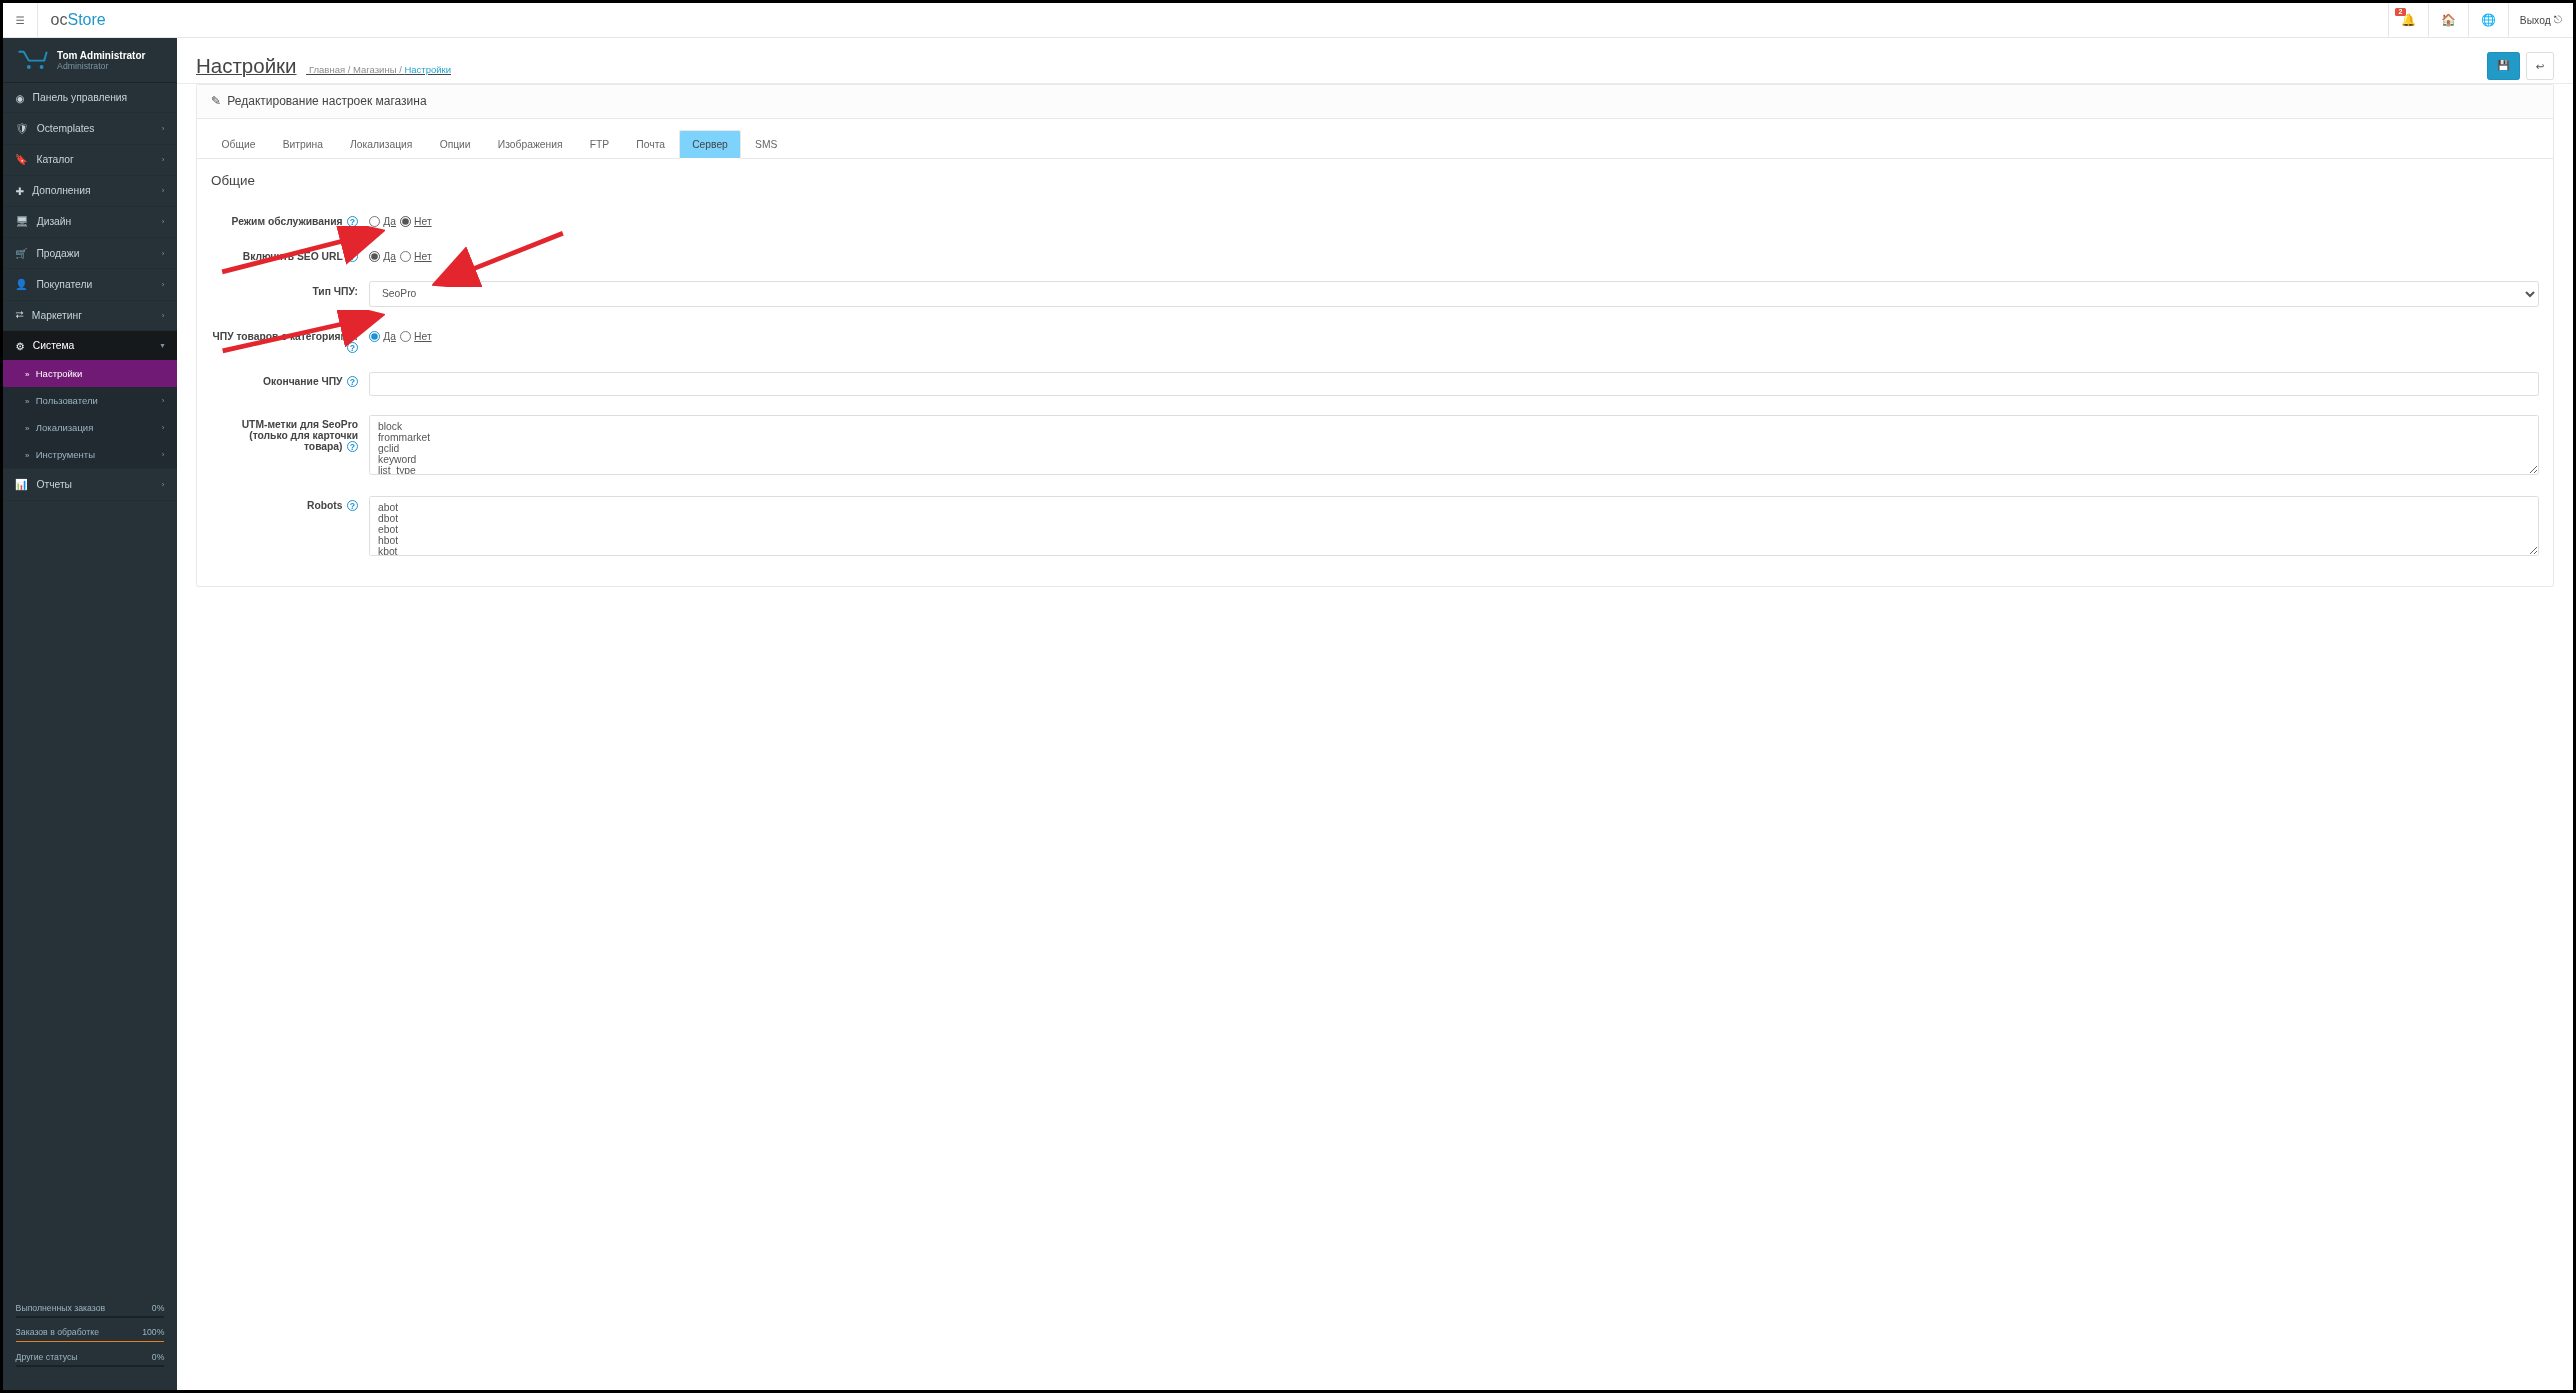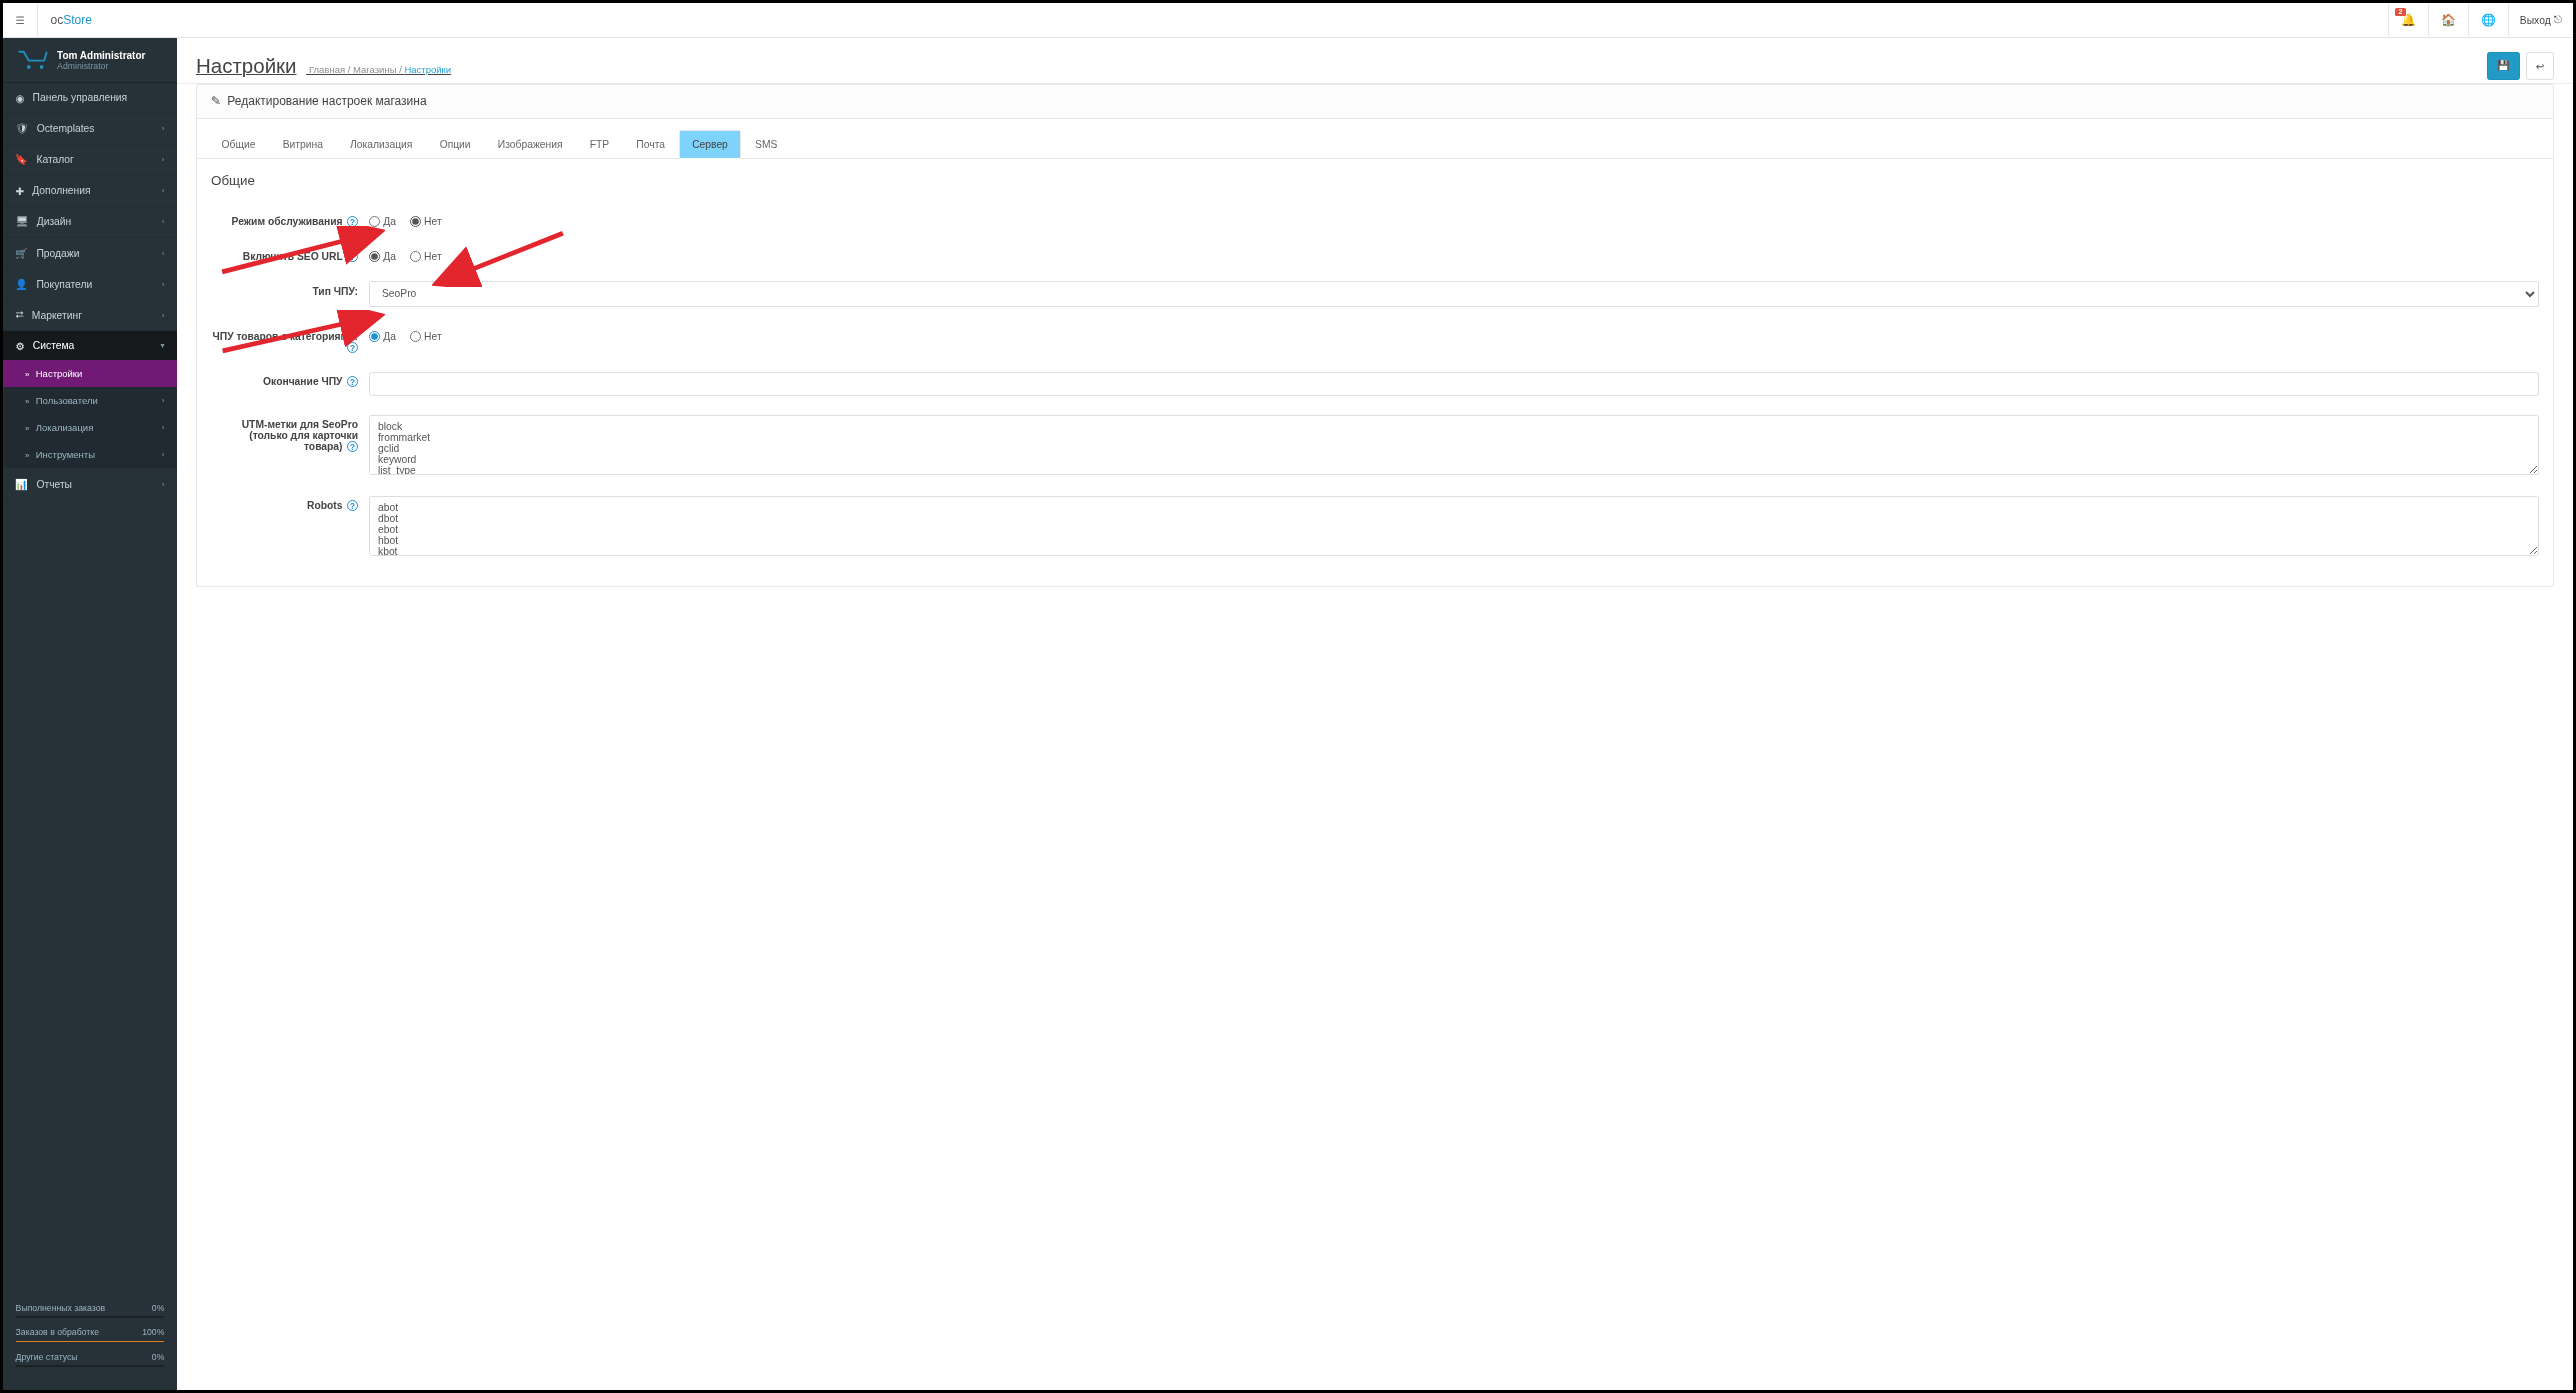--- a/index.html
+++ b/index.html
@@ -20,21 +20,21 @@
   display: flex;
   align-items: center;
   justify-content: space-between;
   padding: 0 0 0 0;
 }
 .header-left { display: flex; align-items: center; height: 100%; }
 .hamburger {
   width: 35px; height: 35px; display: flex; align-items: center; justify-content: center;
   border-right: 0.8px solid #e7e7e7; color: #666; cursor: pointer;
 }
-.logo { padding: 0 12.6px; font-size: 12px; font-weight: 400; color: #555; }
+.logo { padding: 0 12.6px; font-size: 16px; font-weight: 400; color: #555; }
 .logo .oc { color: #555; font-weight: 300; }
 .logo .store { color: #2196c9; font-weight: 400; }
 .header-right { display: flex; align-items: stretch; height: 100%; }
 .header-btn {
   border-left: 0.8px solid #e7e7e7; padding: 0 12px;
   display: flex; align-items: center; color: #666; cursor: pointer; position: relative;
   font-size: 12px;
 }
 .header-btn .badge {
   position: absolute; top: 4.7px; left: 6.3px;
@@ -118,21 +118,21 @@
 .form-row { display: flex; align-items: flex-start; padding: 9.5px 0; position: relative; }
 .form-label {
   width: 158px; text-align: right; padding-right: 11px; padding-top: 4.7px;
   font-size: 10.3px; color: #444; font-weight: 600;
 }
 .help { color: #1e91cf; font-weight: bold; font-size: 8.7px; margin-left: 1.6px;
   display: inline-block; width: 11px; height: 11px; border: 0.8px solid #1e91cf;
   border-radius: 50%; text-align: center; line-height: 10.3px;
 }
 .form-control { flex: 1; }
-.radios { display: flex; gap: 14px; align-items: flex-end; font-size: 10.3px; color: #555; padding-top: 4.7px; }
+.radios { display: flex; gap: 4px; align-items: flex-end; font-size: 10.3px; color: #555; padding-top: 4.7px; text-decoration: underline; }
 .radios label { display: flex; align-items: center; gap: 3.2px; cursor: pointer; }
 input[type=radio] { width: 11px; height: 11px; accent-color: #555; }
 select, input[type=text], textarea {
   width: 100%; border: 0.8px solid #ddd; border-radius: 2.4px; padding: 5.5px 8px;
   font-size: 10.3px; color: #555; background: #fff; font-family: inherit;
 }
 textarea { resize: vertical; overflow-y: auto; }
 textarea.tall { height: 60px; }
 
 .arrow { position: absolute; pointer-events: none; }

